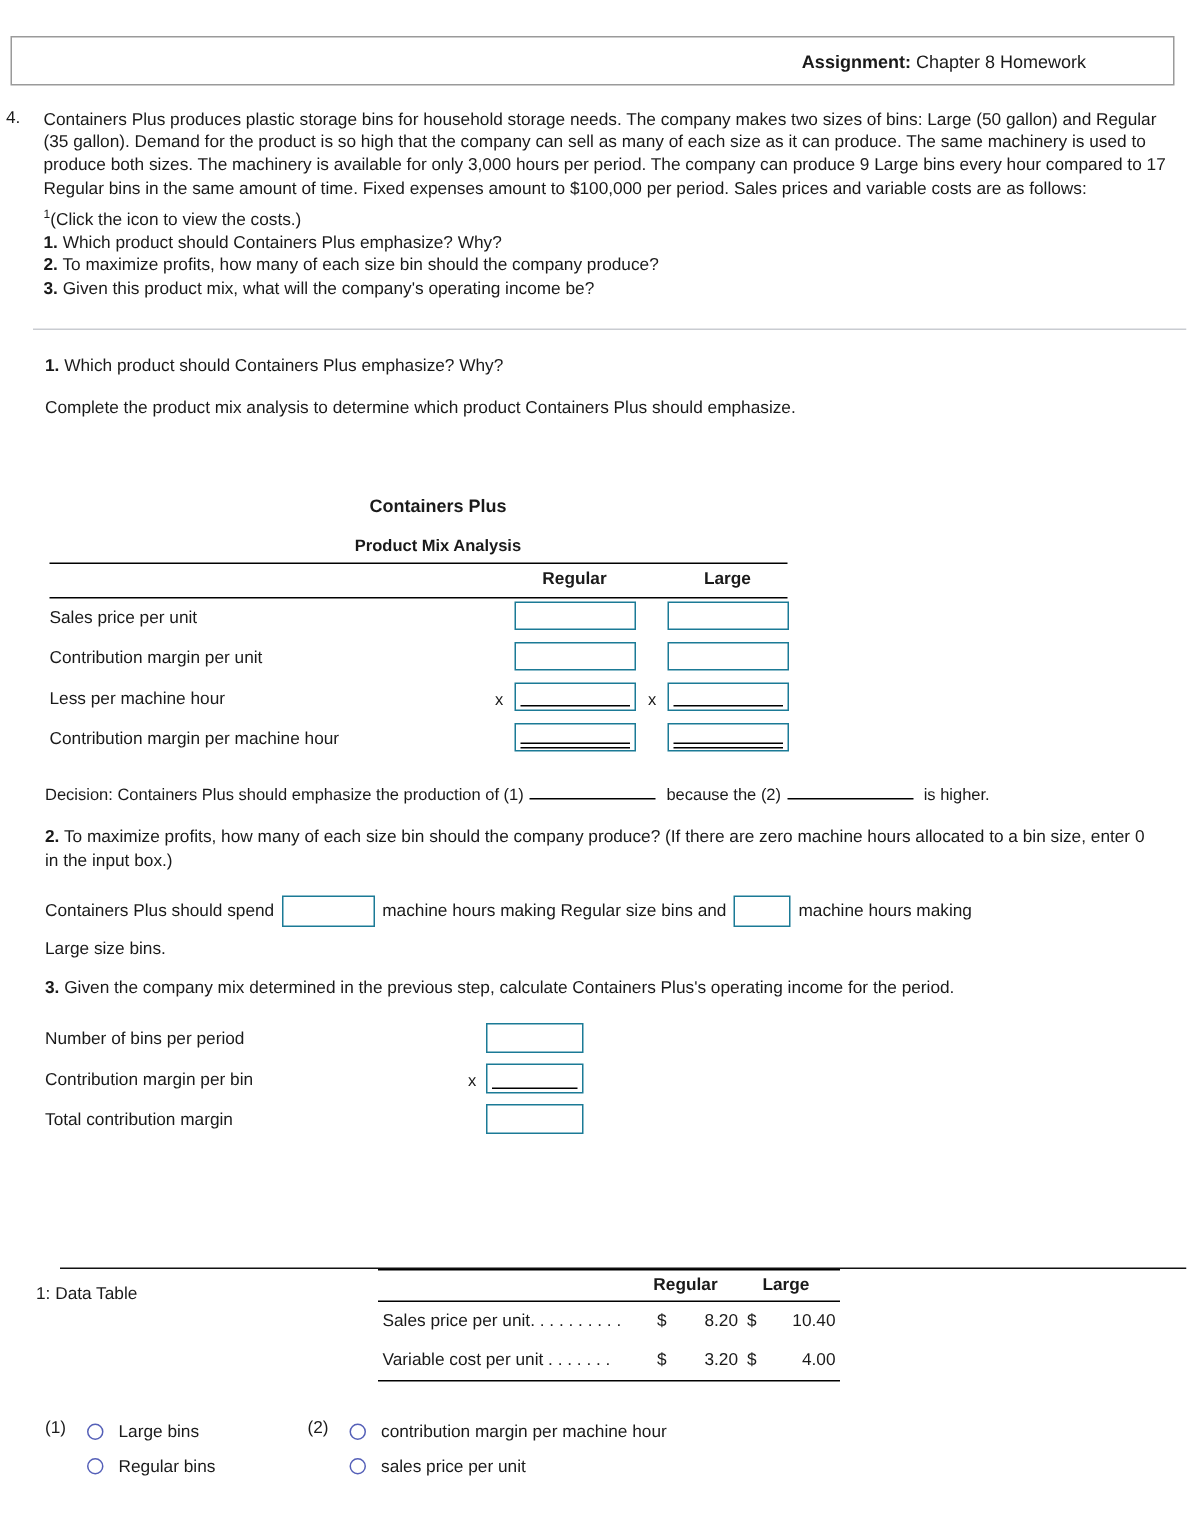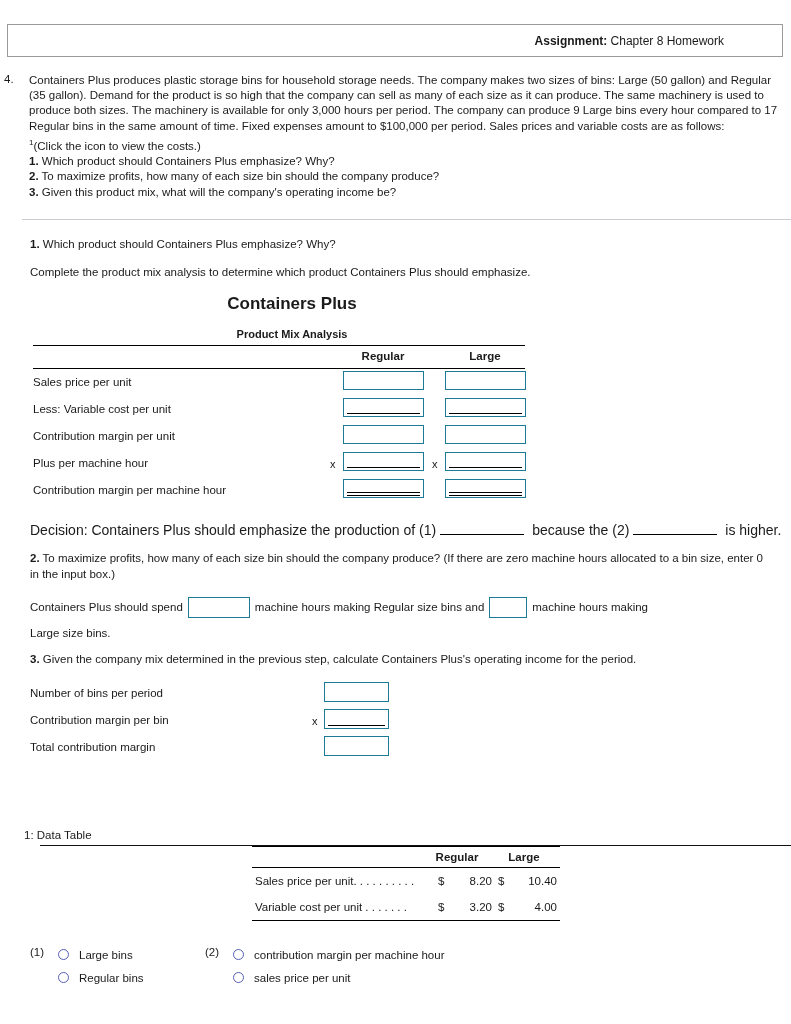--- a/index.html
+++ b/index.html
@@ -88,22 +88,23 @@
   
   .pm-wrap {
     position: absolute;
     left: 33px;
     top: 294px;
     width: 492px;
   }
   .pm-title {
     text-align: center;
     font-weight: bold;
-    font-size: 17px;
+    font-size: 12px;
     padding-left: 26px;
+    margin-top: 36px;
   }
   .pm-subtitle {
     text-align: center;
     font-weight: bold;
     font-size: 11px;
     padding-left: 26px;
     margin-top: 14px;
   }
   .pm-rule-top {
     margin-top: 5px;
@@ -169,21 +170,21 @@
     height: 4px;
     border-top: 1.6px solid #000;
     border-bottom: 1.6px solid #000;
   }
 
   
   .decision {
     position: absolute;
     left: 30px;
     top: 522px;
-    font-size: 14px;
+    font-size: 11px;
     white-space: nowrap;
   }
   .blank-line {
     display: inline-block;
     width: 84px;
     border-bottom: 1.3px solid #000;
     height: 11px;
     margin: 0 4px;
     vertical-align: baseline;
   }
@@ -271,21 +272,21 @@
     left: 3px; right: 3px; bottom: 1px;
     height: 4px;
     border-top: 1.6px solid #000;
     border-bottom: 1.6px solid #000;
   }
 
   
   .dt-title {
     position: absolute;
     left: 24px;
-    top: 829px;
+    top: 857px;
     font-size: 11.5px;
   }
   .dt-rule {
     position: absolute;
     left: 40px;
     top: 845px;
     width: 751px;
     height: 1.3px;
     background: #111;
   }
@@ -423,38 +424,29 @@
     <div class="col col-large">Large</div>
   </div>
   <div class="pm-rule-head"></div>
 
   <div class="pm-row">
     <div class="rlabel">Sales price per unit</div>
     <div class="ibox reg"></div>
     <div class="ibox lrg"></div>
   </div>
 
-  <div class="pm-row">
-    <div class="rlabel">Less: Variable cost per unit</div>
-    <div class="ibox reg">
-        <span class="ul-single"></span>
-      </div>
-    <div class="ibox lrg">
-        <span class="ul-single"></span>
-      </div>
-  </div>
 
   <div class="pm-row">
     <div class="rlabel">Contribution margin per unit</div>
     <div class="ibox reg"></div>
     <div class="ibox lrg"></div>
   </div>
 
   <div class="pm-row">
-    <div class="rlabel">Plus per machine hour</div>
+    <div class="rlabel">Less per machine hour</div>
     <div class="mult mult-r">x</div>
     <div class="mult mult-l">x</div>
     <div class="ibox reg">
         <span class="ul-single"></span>
       </div>
     <div class="ibox lrg">
         <span class="ul-single"></span>
       </div>
   </div>
 

